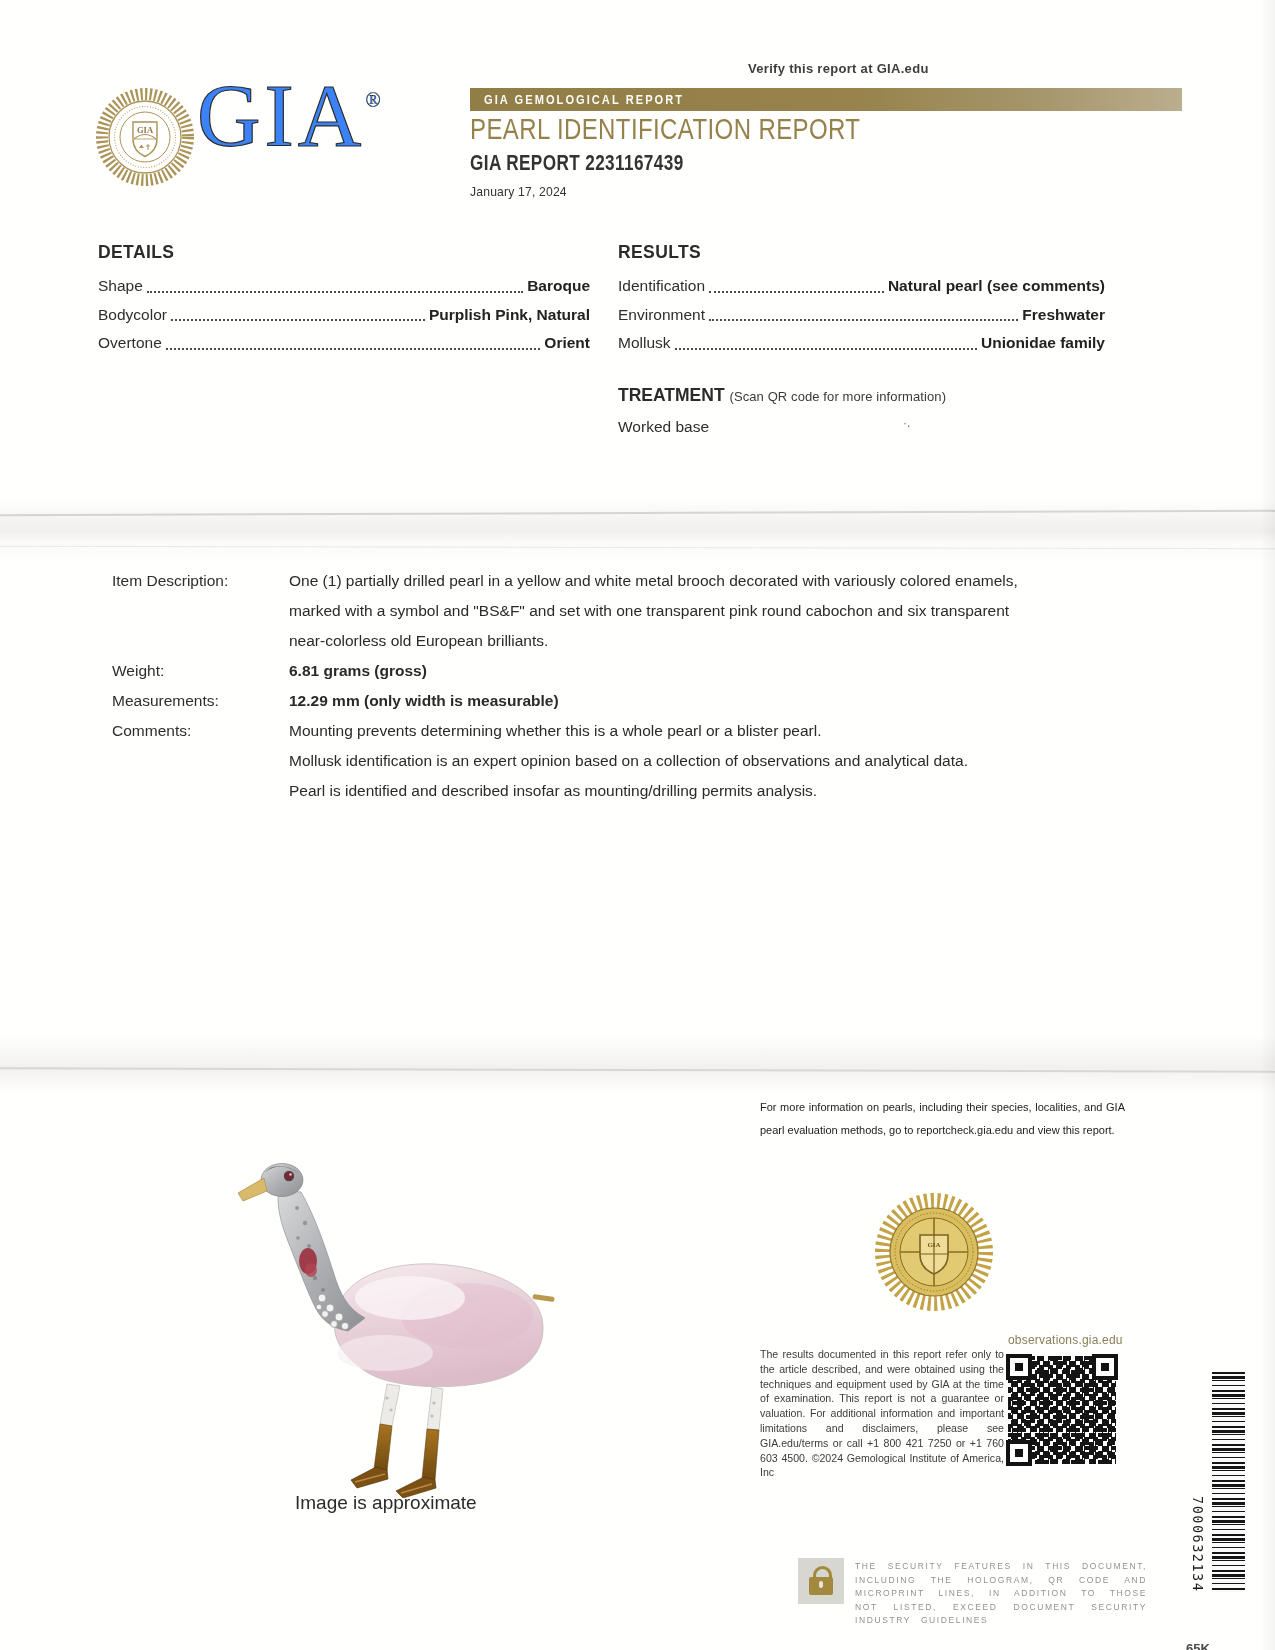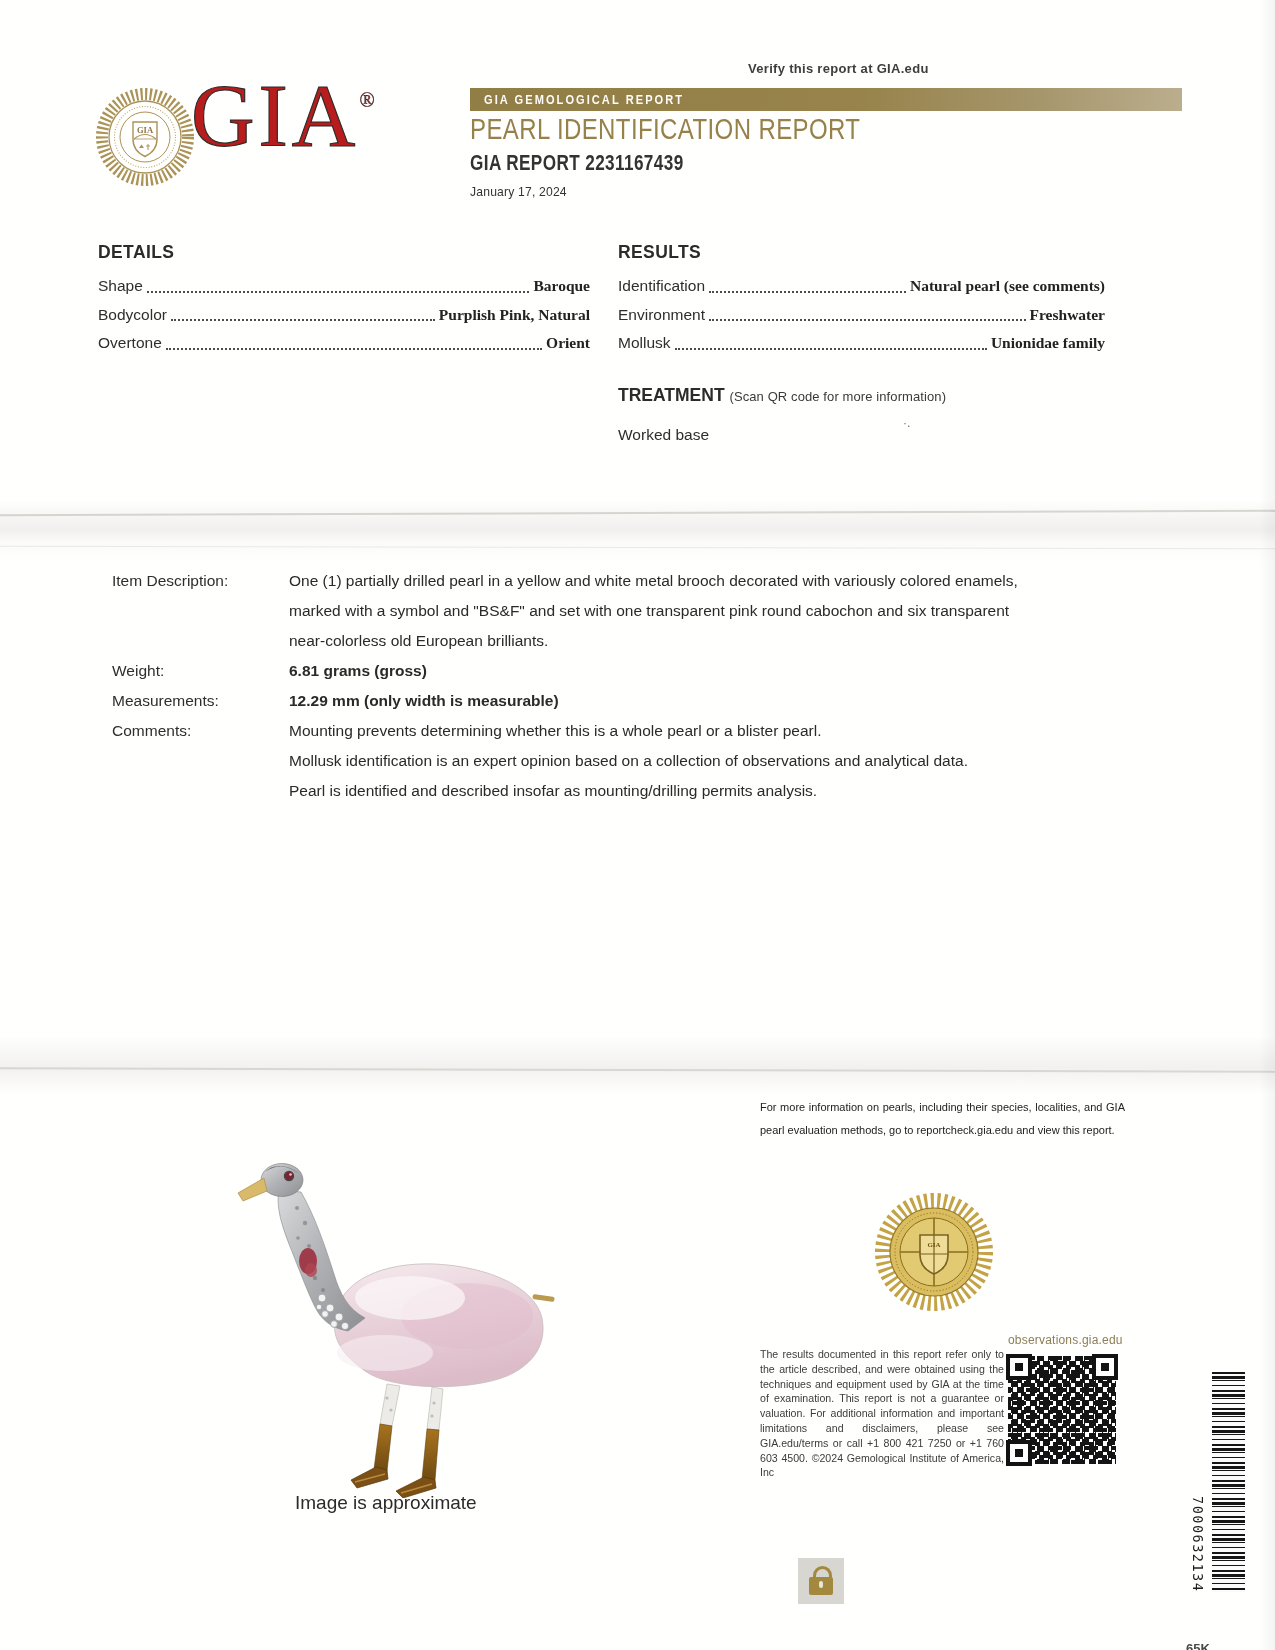--- a/index.html
+++ b/index.html
@@ -2,44 +2,44 @@
 <html><head>
 <meta charset="utf-8">
 <style>
   html,body{margin:0;padding:0;background:#e8e8e8;}
   .page{position:relative;width:1275px;height:1650px;background:#fffffe;overflow:hidden;
         font-family:"Liberation Sans",sans-serif;color:#2e2e2e;margin:0 auto;}
   .abs{position:absolute;}
 
   
   .verify{left:748px;top:61px;width:200px;font-size:13px;font-weight:700;color:#3e3e3c;letter-spacing:.3px;}
-  .logo-text{left:191px;top:72px;font-family:"Liberation Serif",serif;font-size:88px;line-height:1;
-             color:#b91c1c;-webkit-text-stroke:1.2px #2d2d2b;letter-spacing:4px;}
+  .logo-text{left:197px;top:72px;font-family:"Liberation Serif",serif;font-size:88px;line-height:1;
+             color:#3b82f6;-webkit-text-stroke:1.2px #2d2d2b;letter-spacing:4px;}
   .logo-reg{font-size:20px;-webkit-text-stroke:.4px #2d2d2b;vertical-align:38px;letter-spacing:0;}
   .banner{left:470px;top:88px;width:712px;height:23px;
           background:linear-gradient(90deg,#917d46 0%,#97834b 55%,#a6966c 80%,#bbae8d 100%);}
   .banner-label{margin-left:14px;line-height:23px;font-size:13.5px;font-weight:700;color:#fdfcf8;
                 letter-spacing:2.5px;transform:scaleX(.82);transform-origin:left center;white-space:nowrap;}
   .report-title{left:470px;top:112px;font-size:30px;color:#96814a;letter-spacing:.5px;
                 transform:scaleX(.8);transform-origin:left top;white-space:nowrap;font-weight:400;}
   .report-number{left:470px;top:150px;font-size:22px;color:#333331;font-weight:700;letter-spacing:.5px;
                  transform:scaleX(.78);transform-origin:left top;white-space:nowrap;}
   .report-date{left:470px;top:184px;font-size:13.5px;color:#333331;letter-spacing:.2px;
                transform:scaleX(.9);transform-origin:left top;}
 
   
   .section{position:absolute;}
   .sec-heading{font-size:17.5px;font-weight:700;letter-spacing:.4px;margin:0 0 14px 0;color:#2b2b29;}
   .kv-row{display:flex;align-items:flex-end;margin-bottom:10px;font-size:15.5px;}
   .kv-label{white-space:nowrap;line-height:1.2;color:#2e2e2c;}
   .kv-leader{flex:1;border-bottom:2px dotted #4c4c4a;margin:0 4px 3px 4px;min-width:20px;}
-  .kv-value{white-space:nowrap;line-height:1.2;font-weight:700;color:#222220;font-family:Liberation Serif, serif;}
+  .kv-value{white-space:nowrap;line-height:1.2;font-weight:700;color:#222220;}
   .treat-head{margin-top:32px;font-size:17.5px;font-weight:700;color:#2b2b29;}
   .treat-note{font-size:13px;font-weight:400;letter-spacing:.1px;color:#3a3a38;}
-  .treat-value{margin-top:20px;font-size:15.5px;color:#2e2e2c;}
+  .treat-value{margin-top:12px;font-size:15.5px;color:#2e2e2c;}
   .treat-artifact{left:903px;top:416px;font-size:12px;color:#76736e;}
 
   
   .fold{left:0;width:1275px;pointer-events:none;}
   .fold-band1{top:500px;height:64px;background:linear-gradient(180deg,rgba(125,118,105,0) 0%,
       rgba(125,118,105,.08) 30%,rgba(125,118,105,.11) 48%,rgba(125,118,105,.03) 66%,rgba(125,118,105,0) 100%);}
   .fold-line1{top:512px;height:2px;background:rgba(130,122,108,.28);transform:rotate(-.2deg);}
   .fold-line1b{top:547px;height:1px;background:rgba(130,122,108,.14);transform:rotate(.12deg);}
   .fold-band2{top:1036px;height:58px;background:linear-gradient(180deg,rgba(125,118,105,0) 0%,
       rgba(125,118,105,.07) 35%,rgba(125,118,105,.10) 55%,rgba(125,118,105,0) 100%);}
@@ -302,19 +302,20 @@
       </div>
   </div>
 
   <div class="abs security">
     <div class="lock-bg">
       <div class="lock-shackle"></div>
       <div class="lock-body">
           <div class="lock-hole"></div>
         </div>
     </div>
+    <div class="security-text">THE SECURITY FEATURES IN THIS DOCUMENT, INCLUDING THE HOLOGRAM, QR CODE AND MICROPRINT LINES, IN ADDITION TO THOSE NOT LISTED, EXCEED DOCUMENT SECURITY INDUSTRY GUIDELINES</div>
   </div>
 
   <div class="abs barcode"></div>
   <div class="abs barcode-number">7000632134</div>
   <div class="abs corner-mark">65K</div>
 
 </div>
 
 </body></html>

